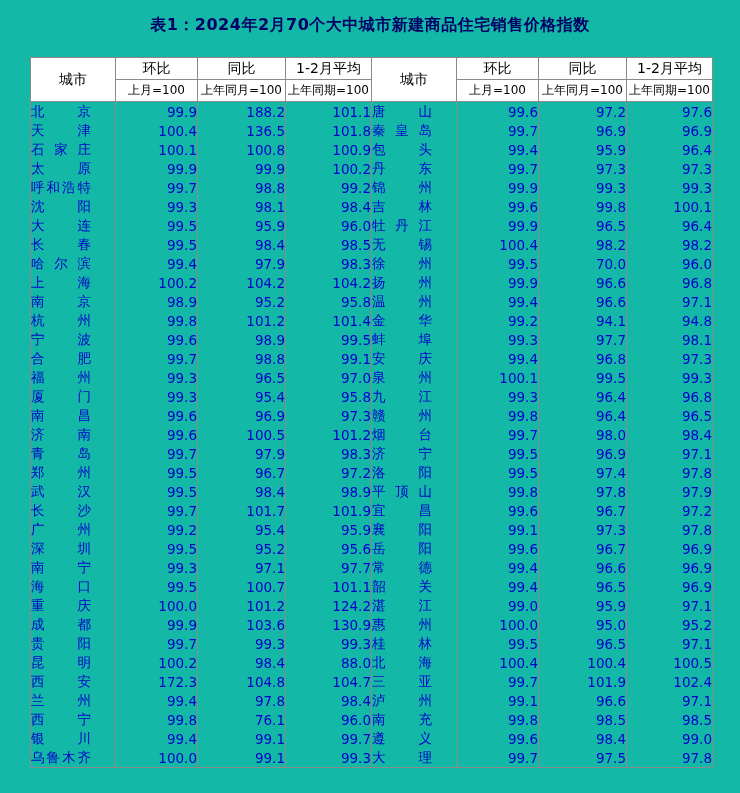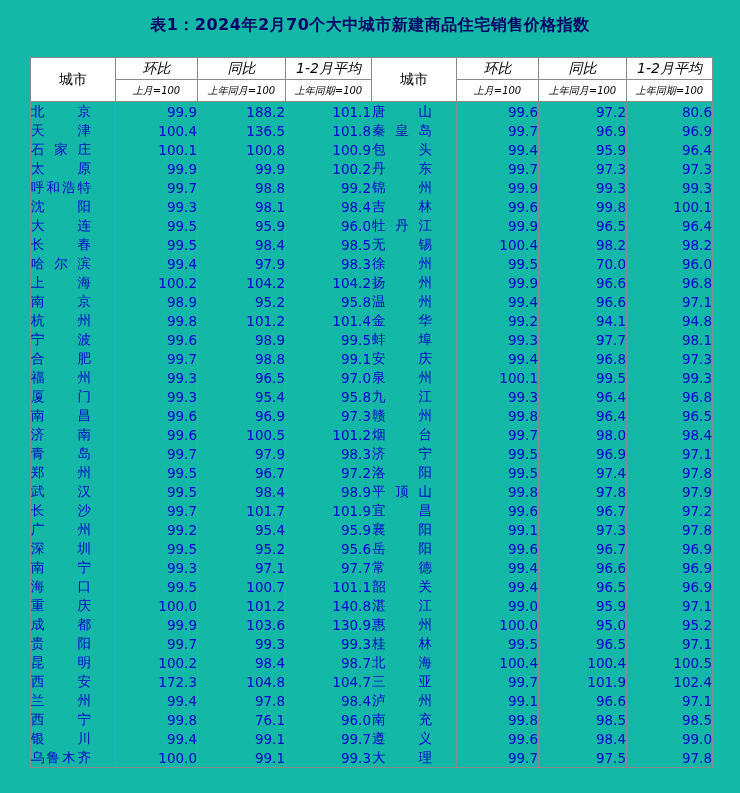--- a/index.html
+++ b/index.html
@@ -35,22 +35,22 @@
     padding-left: 28px;
   }
   table.idx th {
     border: 1px solid #8a8a8a;
     font-weight: normal;
     color: #000000;
     text-align: center;
     padding: 0;
     background: #ffffff;
   }
-  th.h-top { font-size: 14px; height: 21px; font-style: italic; }
-  th.h-sub { font-size: 10px; height: 21px; font-style: italic; }
+  th.h-top { font-size: 14px; height: 21px; }
+  th.h-sub { font-size: 12px; height: 21px; }
   th.h-city { font-size: 14px; }
   table.idx td {
     border-left: 1px solid #8a8a8a;
     border-right: 1px solid #8a8a8a;
     border-top: none;
     border-bottom: none;
     height: 19px;
     padding: 0;
     font-size: 13.5px;
     color: #0000CC;
@@ -105,21 +105,21 @@
     </thead>
     <tbody>
         <tr>
           <td class="city"><span class="city-name">北京</span></td>
           <td class="num">99.9</td>
           <td class="num">188.2</td>
           <td class="num">101.1</td>
           <td class="city"><span class="city-name">唐山</span></td>
           <td class="num">99.6</td>
           <td class="num">97.2</td>
-          <td class="num">80.6</td>
+          <td class="num">97.6</td>
         </tr>
         <tr>
           <td class="city"><span class="city-name">天津</span></td>
           <td class="num">100.4</td>
           <td class="num">136.5</td>
           <td class="num">101.8</td>
           <td class="city"><span class="city-name">秦皇岛</span></td>
           <td class="num">99.7</td>
           <td class="num">96.9</td>
           <td class="num">96.9</td>
@@ -361,21 +361,21 @@
           <td class="num">101.1</td>
           <td class="city"><span class="city-name">韶关</span></td>
           <td class="num">99.4</td>
           <td class="num">96.5</td>
           <td class="num">96.9</td>
         </tr>
         <tr>
           <td class="city"><span class="city-name">重庆</span></td>
           <td class="num">100.0</td>
           <td class="num">101.2</td>
-          <td class="num">140.8</td>
+          <td class="num">124.2</td>
           <td class="city"><span class="city-name">湛江</span></td>
           <td class="num">99.0</td>
           <td class="num">95.9</td>
           <td class="num">97.1</td>
         </tr>
         <tr>
           <td class="city"><span class="city-name">成都</span></td>
           <td class="num">99.9</td>
           <td class="num">103.6</td>
           <td class="num">130.9</td>
@@ -391,21 +391,21 @@
           <td class="num">99.3</td>
           <td class="city"><span class="city-name">桂林</span></td>
           <td class="num">99.5</td>
           <td class="num">96.5</td>
           <td class="num">97.1</td>
         </tr>
         <tr>
           <td class="city"><span class="city-name">昆明</span></td>
           <td class="num">100.2</td>
           <td class="num">98.4</td>
-          <td class="num">98.7</td>
+          <td class="num">88.0</td>
           <td class="city"><span class="city-name">北海</span></td>
           <td class="num">100.4</td>
           <td class="num">100.4</td>
           <td class="num">100.5</td>
         </tr>
         <tr>
           <td class="city"><span class="city-name">西安</span></td>
           <td class="num">172.3</td>
           <td class="num">104.8</td>
           <td class="num">104.7</td>

